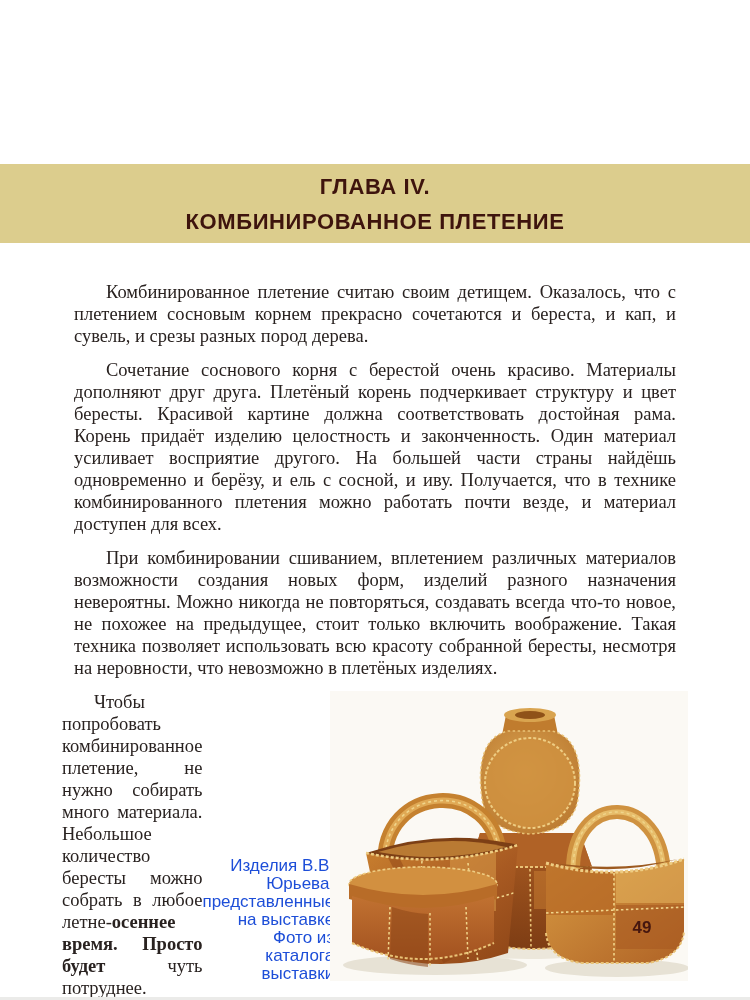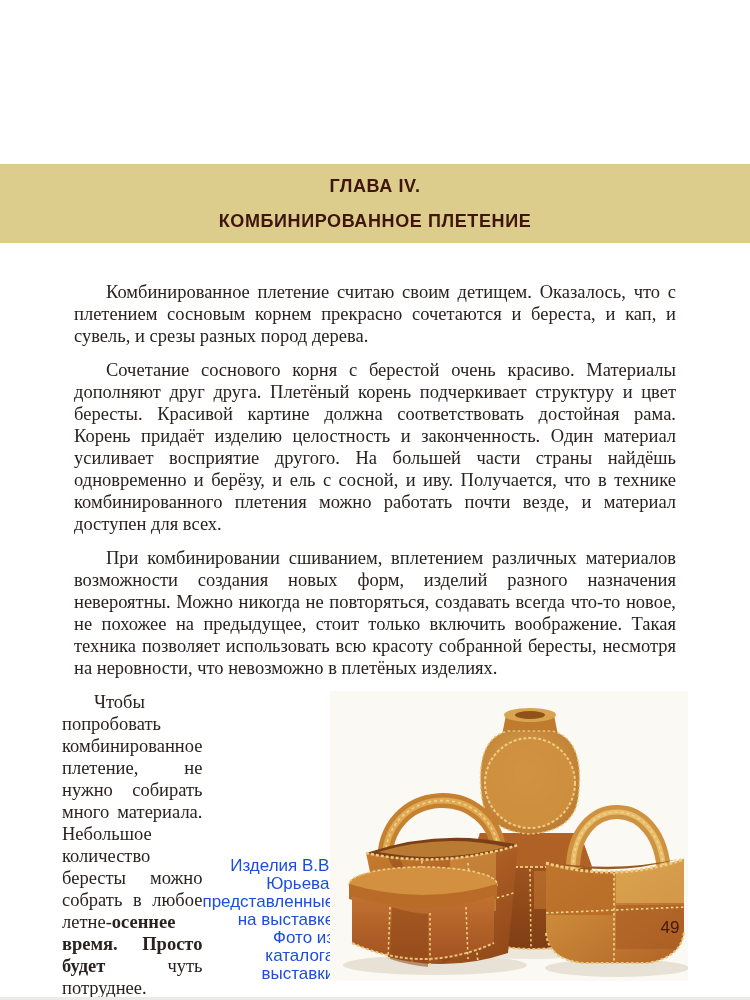--- a/index.html
+++ b/index.html
@@ -8,43 +8,43 @@
     font-family:"Liberation Serif", serif; overflow:hidden;
   }
   
   .chapter-band {
     position:absolute; top:164px; left:0; width:750px; height:79px;
     background:#dccd8d; display:flex; flex-direction:column;
     justify-content:center; align-items:center;
   }
   .chapter-line {
     font-family:"Liberation Sans", sans-serif; font-weight:700;
-    font-size:18px; line-height:35px; color:#3e140d; letter-spacing:0.6px;
+    font-size:22px; line-height:35px; color:#3e140d; letter-spacing:0.6px;
     text-align:center;
   }
   
   .content {
     position:absolute; left:62px; top:269px; width:626px;
     color:#292220; font-size:18.5px; line-height:22px; text-align:justify;
   }
   .content p { margin:12px; text-indent:32px; }
   .bottom { display:flex; margin-top:3px; height:294px; }
   .left-col { width:256px; display:flex; }
   .left-col p { margin:0; text-indent:32px; }
   .photo {
     width:358px; height:290px; margin-left:12px; flex:none;
   }
   .caption {
     margin-top:auto; padding-bottom:2px;
     font-family:"Liberation Sans", sans-serif; font-size:17px;
     line-height:18px; color:#1d4ed8; text-align:right; text-indent:0;
   }
   .page-number {
-    position:absolute; top:918px; left:652px; width:36px; text-align:center;
-    font-family:"Liberation Sans", sans-serif; font-weight:400;
+    position:absolute; top:918px; left:624px; width:36px; text-align:center;
+    font-family:"Liberation Sans", sans-serif; font-weight:700;
     font-size:17px; color:#45160f;
   }
   .page-edge { position:absolute; left:0; bottom:0; width:750px; height:3px; background:#ebebe9; }
   b.emph { font-weight:700; }
 </style>
 </head>
 <body>
 
 <div class="page">
 

